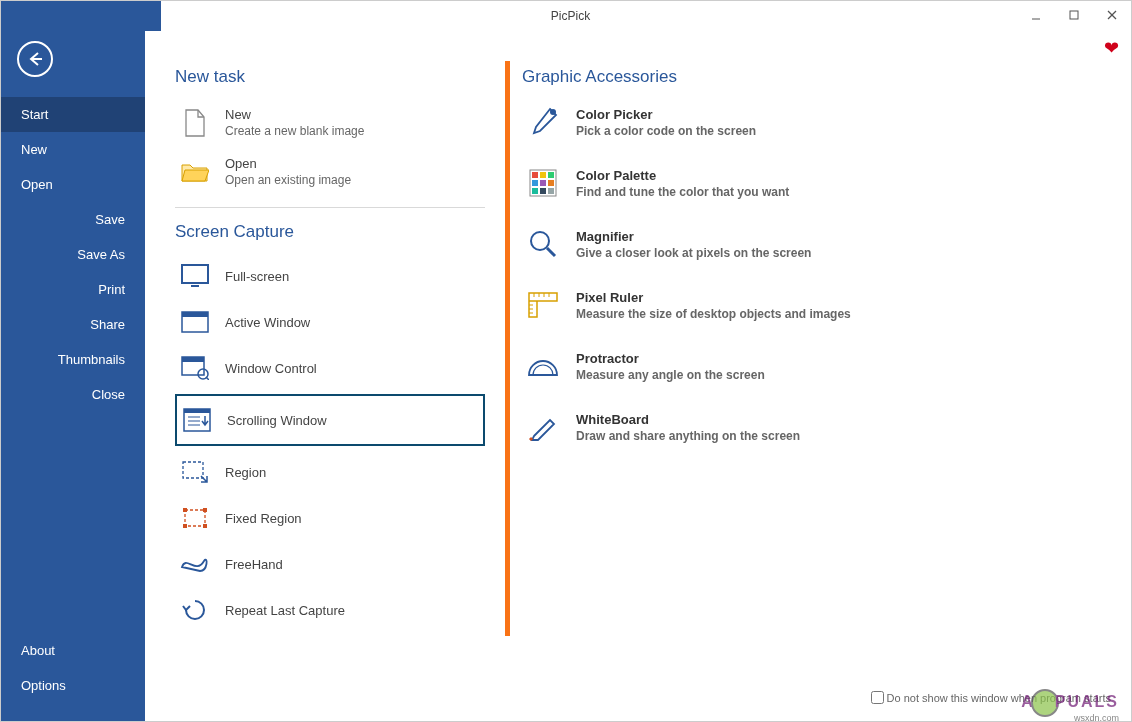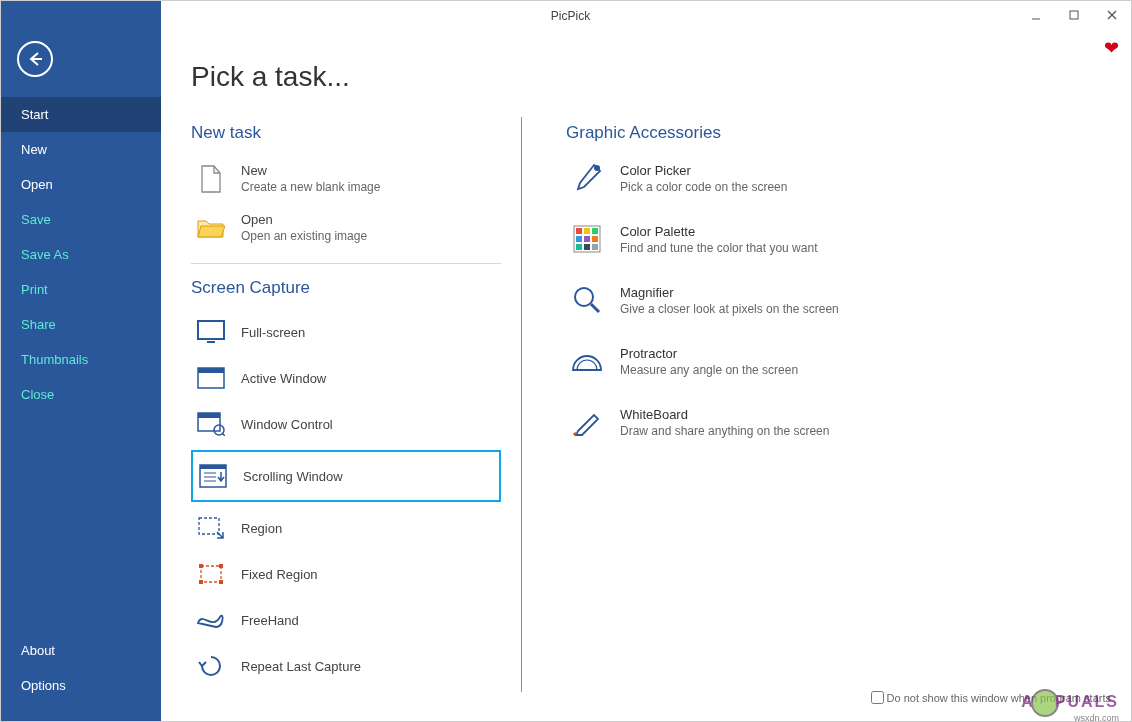--- a/index.html
+++ b/index.html
@@ -10,44 +10,44 @@
   .titlebar { height: 30px; display: flex; align-items: center; position: relative; }
   .titlebar .left-spacer { width: 160px; height: 30px; background: #2a579a; }
   .titlebar .title { position: absolute; left: 9px; right: 0; text-align: center; font-size: 12px; color: #444; pointer-events: none; }
   .titlebar .controls { position: absolute; right: 0; top: 0; display: flex; }
   .titlebar .controls .btn { width: 38px; height: 28px; display: flex; align-items: center; justify-content: center; color: #555; font-size: 14px; cursor: default; }
   .heart { position: absolute; top: 36px; right: 12px; color: #d0021b; font-size: 18px; }
 
   .main { display: flex; height: calc(722px - 30px); }
 
   
-  .sidebar { width: 160px; background: #2a579a; color: #fff; display: flex; flex-direction: column; padding-top: 0; }
+  .sidebar { width: 144px; background: #2a579a; color: #fff; display: flex; flex-direction: column; padding-top: 0; }
   .back-circle { width: 36px; height: 36px; border: 2px solid #fff; border-radius: 50%; display: flex; align-items: center; justify-content: center; margin: 10px 0 20px 16px; }
   .nav-item { padding: 10px 20px; font-size: 13px; color: #fff; cursor: default; }
   .nav-item.active { background: #204275; }
-  .nav-item.disabled { color: #5eead4; }
+  .nav-item.disabled { color: #ffffff; text-align: right; }
   .nav-spacer { flex: 1; }
   .nav-bottom { margin-bottom: 20px; }
 
   
   .content { flex: 1; padding: 30px 30px 10px 30px; position: relative; }
   .page-title { font-size: 28px; color: #333; font-weight: 300; margin-bottom: 24px; }
   .columns { display: flex; }
   .col-left { width: 330px; padding-right: 20px; }
-  .col-right { flex: 1; padding-left: 44px; border-left: 1px solid #f97316; }
+  .col-right { flex: 1; padding-left: 12px; border-left: 5px solid #f97316; }
   .section-title { font-size: 17px; color: #2a579a; margin-bottom: 14px; margin-top: 6px; }
   hr.sep { border: none; border-top: 1px solid #d9d9d9; margin: 14px 0; }
 
   .task { display: flex; align-items: center; padding: 6px 4px; margin-bottom: 6px; cursor: default; }
-  .task.highlighted { border: 2px solid #0ea5e9; padding: 10px 4px; }
+  .task.highlighted { border: 2px solid #0c4a6e; padding: 10px 4px; }
   .icon-box { width: 32px; height: 28px; display: flex; align-items: center; justify-content: center; margin-right: 14px; flex-shrink: 0; }
   .task-text { display: flex; flex-direction: column; }
   .task-label { font-size: 13px; color: #444; }
   .task-desc { font-size: 12px; color: #666; margin-top: 2px; }
-  .acc { display: flex; align-items: flex-start; padding: 6px 4px; margin-bottom: 18px; cursor: default; }
+  .acc { display: flex; align-items: flex-start; padding: 6px 4px; margin-bottom: 18px; cursor: default; font-weight: bold; }
   .acc .icon-box { width: 34px; height: 30px; margin-right: 16px; }
   .acc .task-label { font-size: 13px; color: #333; }
   .acc .task-desc { font-size: 12px; color: #666; margin-top: 2px; }
 
   .footer { position: absolute; right: 20px; bottom: 16px; font-size: 11px; color: #666; display: flex; align-items: center; gap: 0; }
   .footer input { width: 13px; height: 13px; }
 
   .watermark { position: absolute; right: 12px; bottom: 6px; font-size: 16px; font-weight: bold; color: #701a75; letter-spacing: 2px; opacity: 0.7; }
   .watermark .ball { display:inline-block; width:28px; height:28px; background:#8bc34a; border-radius:50%; vertical-align:middle; border:2px solid #555; margin:0 -4px; }
   .wsx { position: absolute; right: 12px; bottom: 0px; font-size: 9px; color: #888; }
@@ -97,21 +97,20 @@
     <div class="nav-item disabled"><span>Thumbnails</span></div>
     <div class="nav-item disabled"><span>Close</span></div>
     <div class="nav-spacer"></div>
     <div class="nav-bottom">
       <div class="nav-item"><span>About</span></div>
       <div class="nav-item"><span>Options</span></div>
     </div>
   </div>
 
   <div class="content">
-    <div class="page-title">Pick a task...</div>
 
     <div class="columns">
 
       <div class="col-left">
         <div class="section-title">New task</div>
 
         <div class="task">
           <div class="icon-box">
             <svg width="24" height="28">
                 <path d="M3 1 H15 L21 8 V27 H3 Z" fill="none" stroke="#888" stroke-width="1.3"></path>
@@ -273,20 +272,38 @@
                 <circle cx="12" cy="12" r="9" fill="none" stroke="#2a579a" stroke-width="2"></circle>
                 <line x1="19" y1="19" x2="27" y2="27" stroke="#2a579a" stroke-width="3"></line>
               </svg>
           </div>
           <div class="task-text">
             <span class="task-label">Magnifier</span>
             <span class="task-desc">Give a closer look at pixels on the screen</span>
           </div>
         </div>
 
+        <div class="acc">
+          <div class="icon-box">
+            <svg width="32" height="28">
+                <path d="M2 2 H30 V10 H2 Z M2 2 V26 H10 V10" fill="none" stroke="#d8a000" stroke-width="1.5"></path>
+                <line x1="7" y1="2" x2="7" y2="6" stroke="#d8a000"></line>
+                <line x1="12" y1="2" x2="12" y2="6" stroke="#d8a000"></line>
+                <line x1="17" y1="2" x2="17" y2="6" stroke="#d8a000"></line>
+                <line x1="22" y1="2" x2="22" y2="6" stroke="#d8a000"></line>
+                <line x1="2" y1="14" x2="6" y2="14" stroke="#d8a000"></line>
+                <line x1="2" y1="18" x2="6" y2="18" stroke="#d8a000"></line>
+                <line x1="2" y1="22" x2="6" y2="22" stroke="#d8a000"></line>
+              </svg>
+          </div>
+          <div class="task-text">
+            <span class="task-label">Pixel Ruler</span>
+            <span class="task-desc">Measure the size of desktop objects and images</span>
+          </div>
+        </div>
 
 
         <div class="acc">
           <div class="icon-box">
             <svg width="32" height="22">
                 <path d="M2 20 A14 14 0 0 1 30 20 Z" fill="none" stroke="#2a579a" stroke-width="1.8"></path>
                 <path d="M6 20 A10 10 0 0 1 26 20" fill="none" stroke="#2a579a" stroke-width="1.2"></path>
               </svg>
           </div>
           <div class="task-text">

